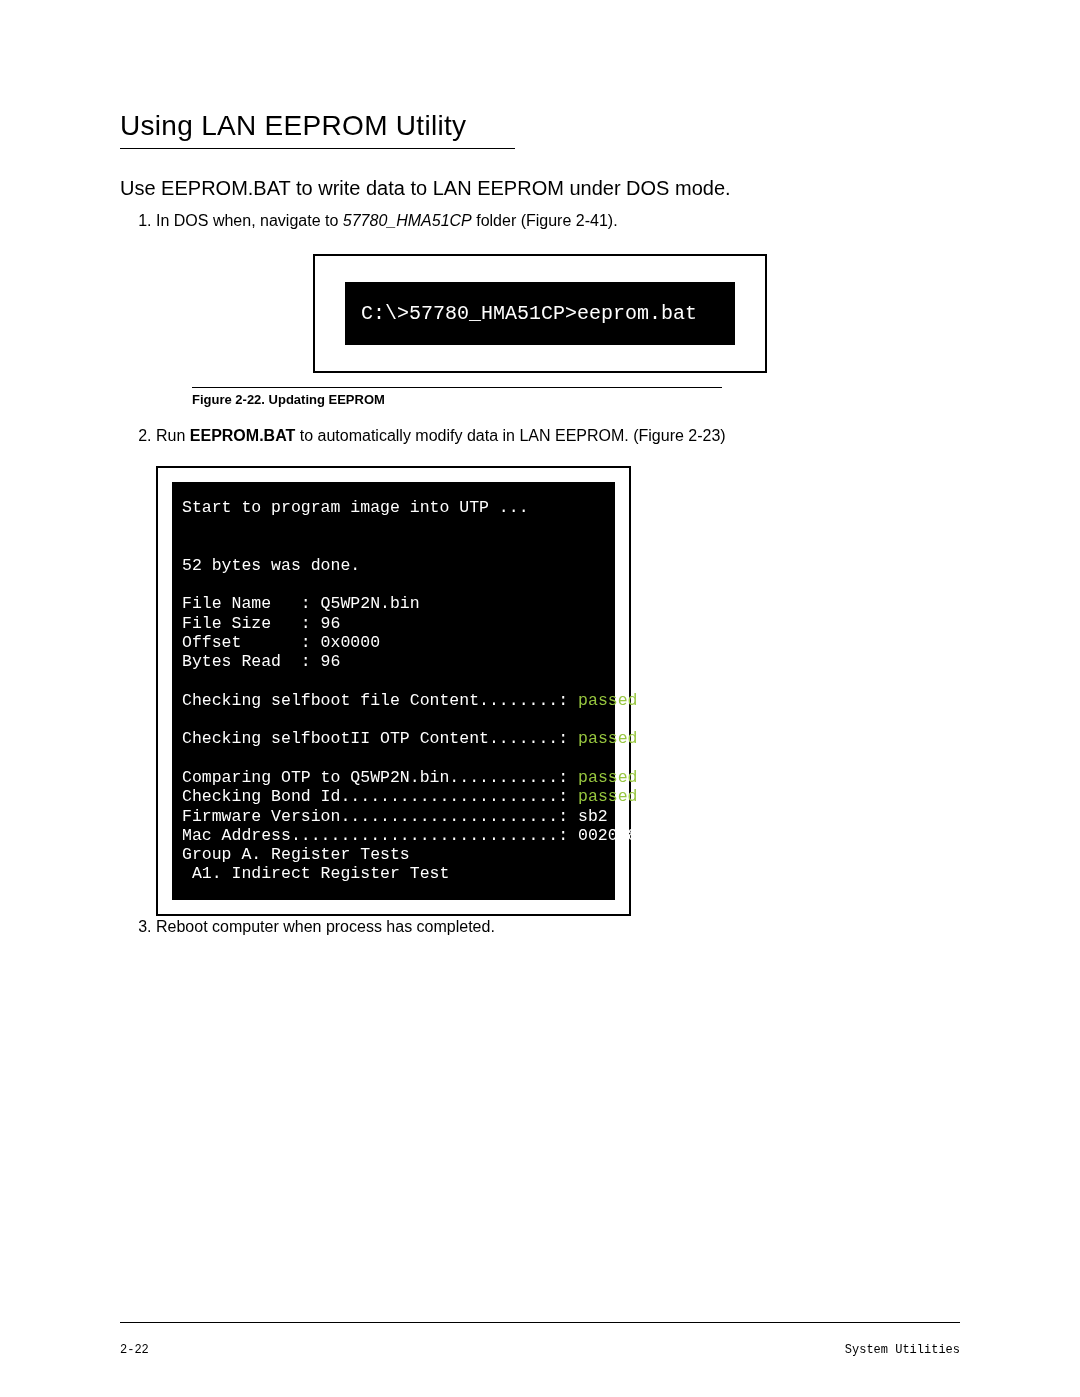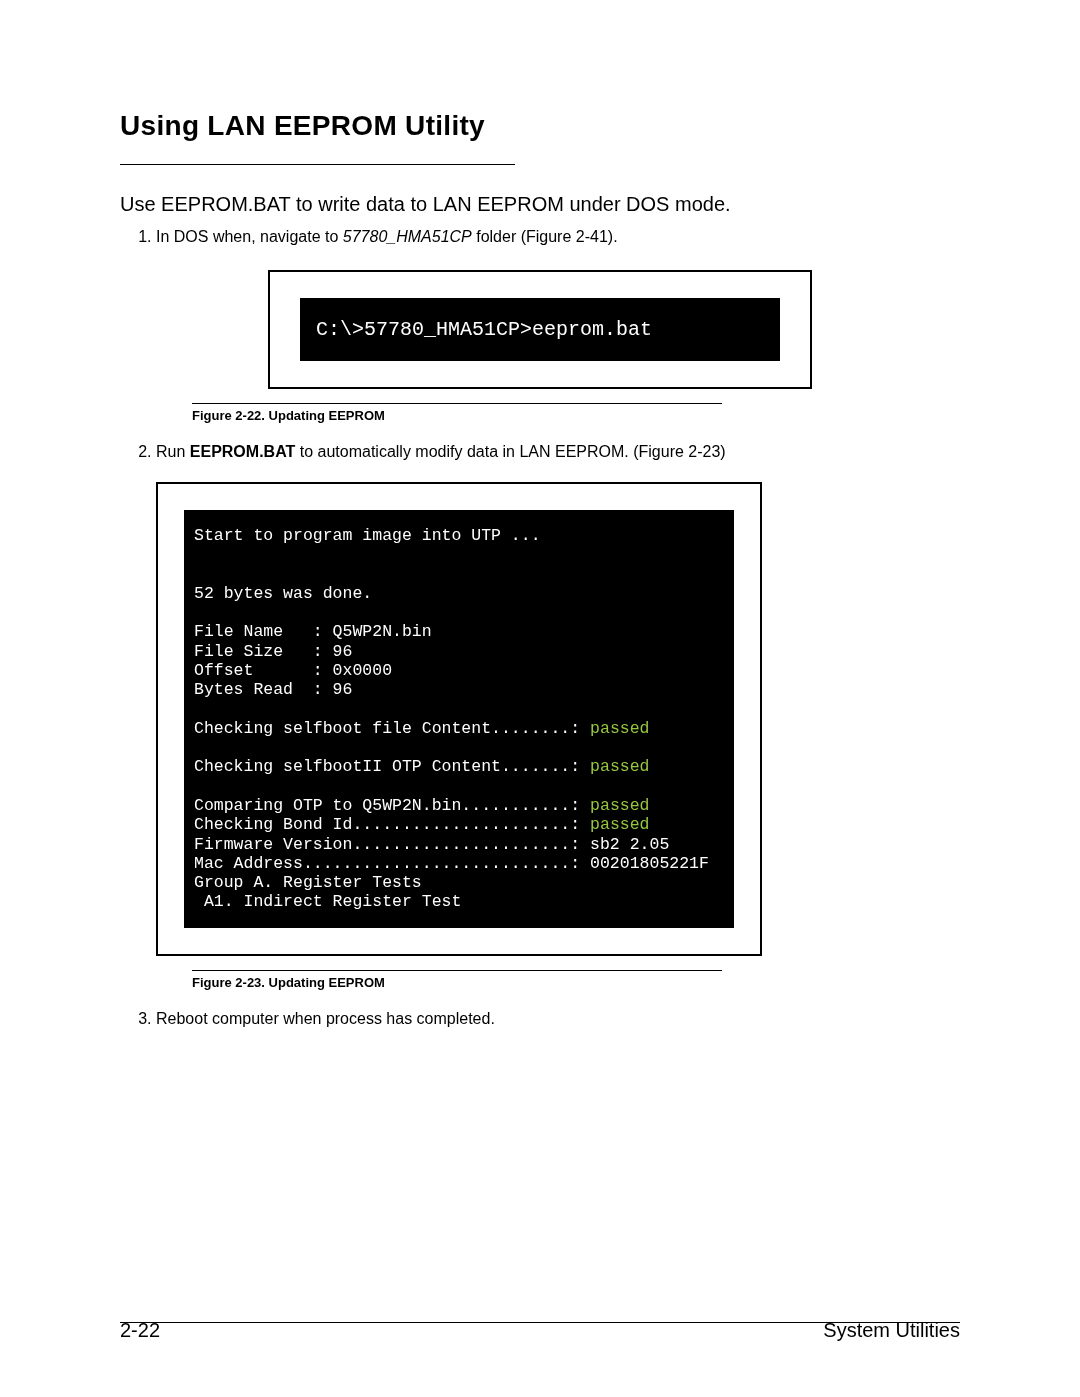--- a/index.html
+++ b/index.html
@@ -13,23 +13,23 @@
     position: relative;
   }
   .page {
     padding: 110px 120px 60px 120px;
     box-sizing: border-box;
     height: 100%;
     position: relative;
   }
   .section-title {
     font-size: 28px;
-    font-weight: bold;
+    font-weight: normal;
     letter-spacing: 0.3px;
-    margin-bottom: 22px;
+    margin-bottom: 6px;
   }
   .title-rule {
     border: none;
     border-top: 1.5px solid #000;
     width: 395px;
     margin: 0 0 28px 0;
   }
   .intro {
     font-size: 20px;
     margin: 0 0 10px 0;
@@ -45,21 +45,21 @@
   }
   .bold-italic {
     font-weight: normal;
     font-style: italic;
   }
   .bold { font-weight: bold; }
   .figure-outer {
     border: 2px solid #000;
     margin: 22px auto 0 auto;
     padding: 26px 30px;
-    width: 544px;
+    width: 454px;
     box-sizing: border-box;
   }
   .term-line {
     background: #000;
     color: #fff;
     font-family: "Courier New", monospace;
     font-size: 20px;
     padding: 20px 16px;
     text-align: left;
     white-space: nowrap;
@@ -74,22 +74,22 @@
     margin: 14px 0 2px 0;
   }
   .caption {
     font-weight: bold;
     font-size: 13px;
     margin: 4px 0 18px 0;
   }
   .figure-outer2 {
     border: 2px solid #000;
     margin: 18px 0 0 36px;
-    padding: 26px;
-    width: 606px;
+    padding: 14px;
+    width: 475px;
     box-sizing: border-box;
   }
   .term-block {
     background: #000;
     color: #fff;
     font-family: "Courier New", monospace;
     font-size: 16.5px;
     line-height: 1.17;
     white-space: pre;
     padding: 16px 10px;
@@ -100,24 +100,25 @@
     border-top: 1px solid #000;
     position: absolute;
     left: 120px;
     right: 120px;
     bottom: 66px;
   }
   .footer {
     position: absolute;
     left: 120px;
     right: 120px;
-    bottom: 55px;
-    font-size: 20px;
+    bottom: 40px;
+    font-size: 12px;
     display: flex;
     justify-content: space-between;
+    font-family: Liberation Mono, monospace;
   }
 </style>
 </head>
 <body>
 
 <div class="page">
 
   <div class="section-title">Using LAN EEPROM Utility</div>
   <hr class="title-rule">
 
@@ -158,24 +159,20 @@
 
 <span>Checking selfbootII OTP Content.......: </span><span class="passed">passed</span>
 
 <span>Comparing OTP to Q5WP2N.bin...........: </span><span class="passed">passed</span>
 <span>Checking Bond Id......................: </span><span class="passed">passed</span>
 <span>Firmware Version......................: sb2 2.05</span>
 <span>Mac Address...........................: 00201805221F</span>
 <span>Group A. Register Tests</span>
 <span> A1. Indirect Register Test</span></div>
   </div>
-  <div class="caption-block">
-    <hr class="caption-rule">
-    <div class="caption">Figure 2-23.   Updating EEPROM</div>
-  </div>
 
   <ol class="steps" start="3">
     <li>Reboot computer when process has completed.</li>
   </ol>
 
   <hr class="footer-rule">
   <div class="footer">
     <span>2-22</span>
     <span>System Utilities</span>
   </div>

